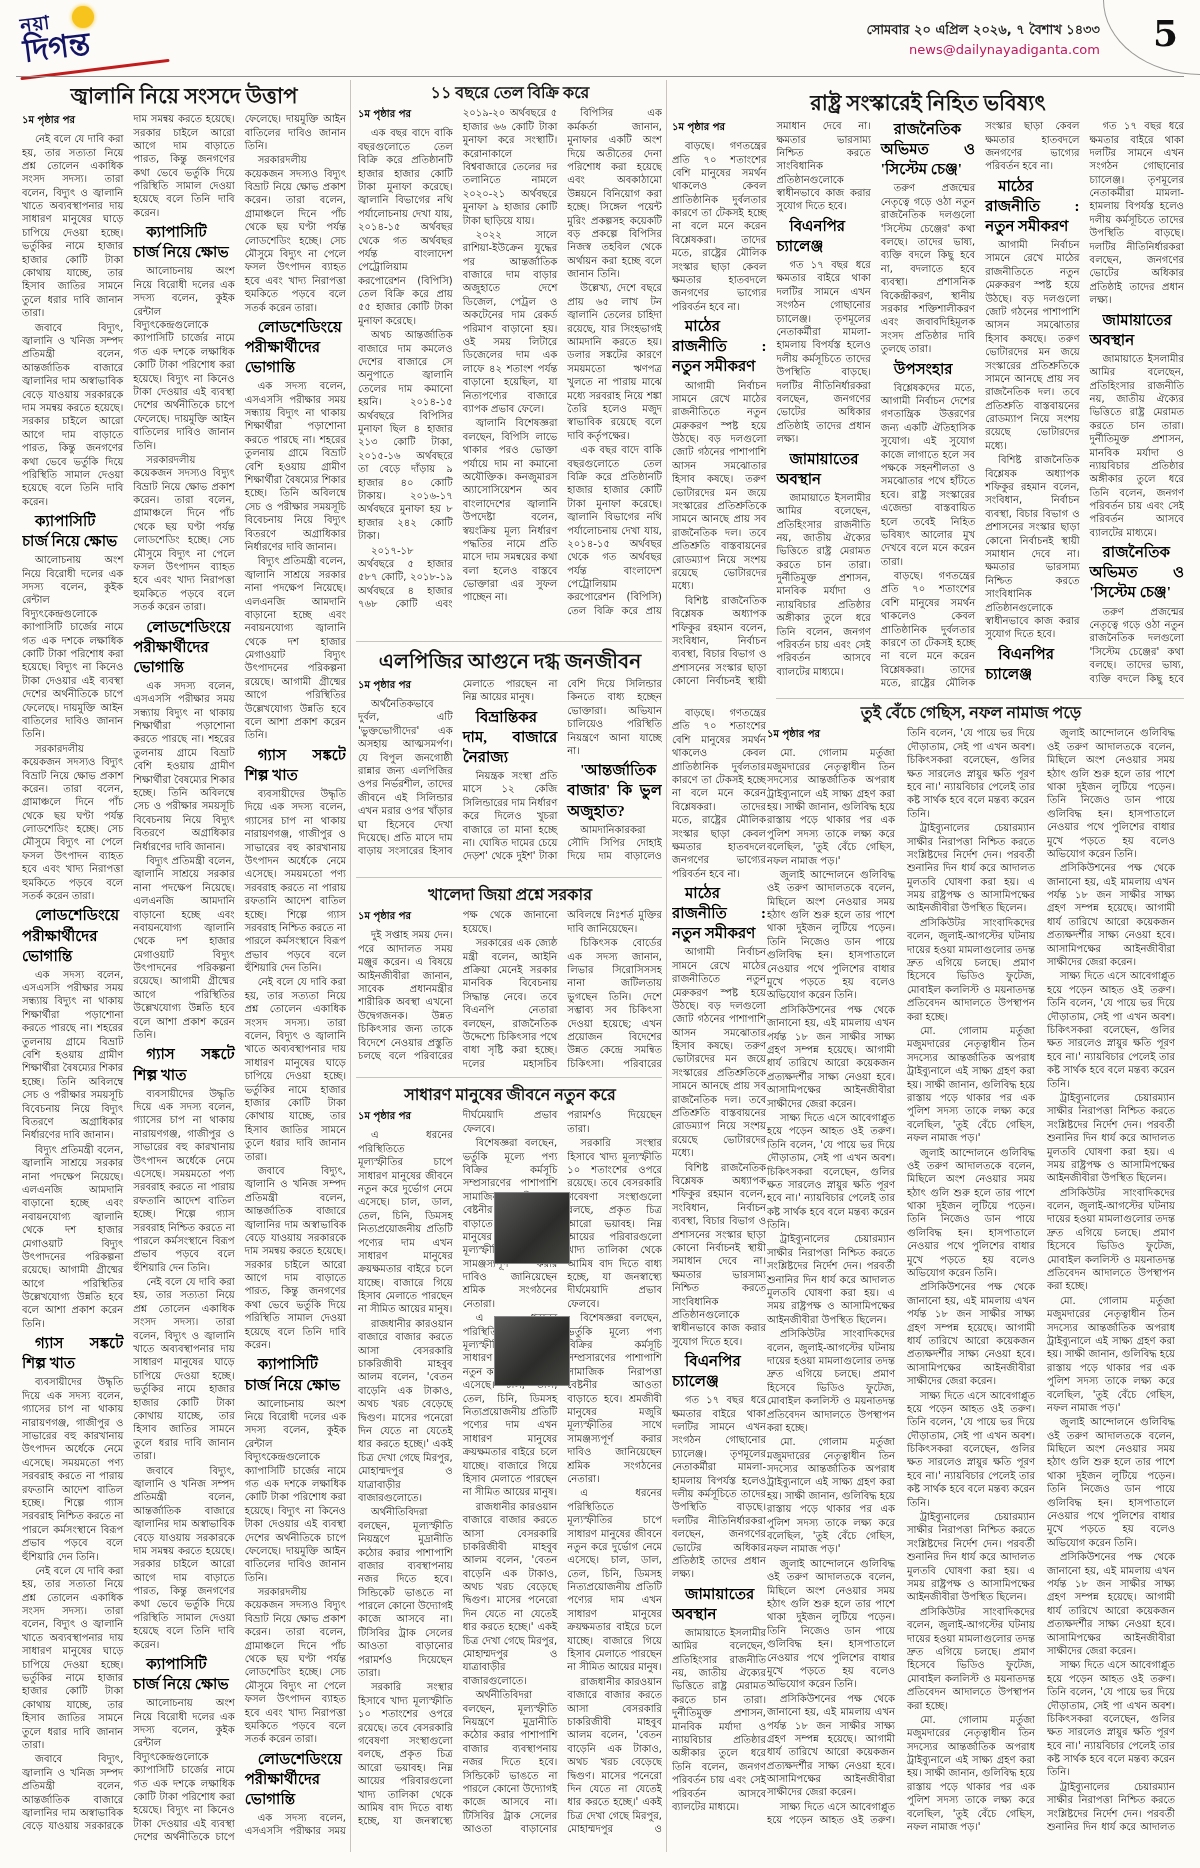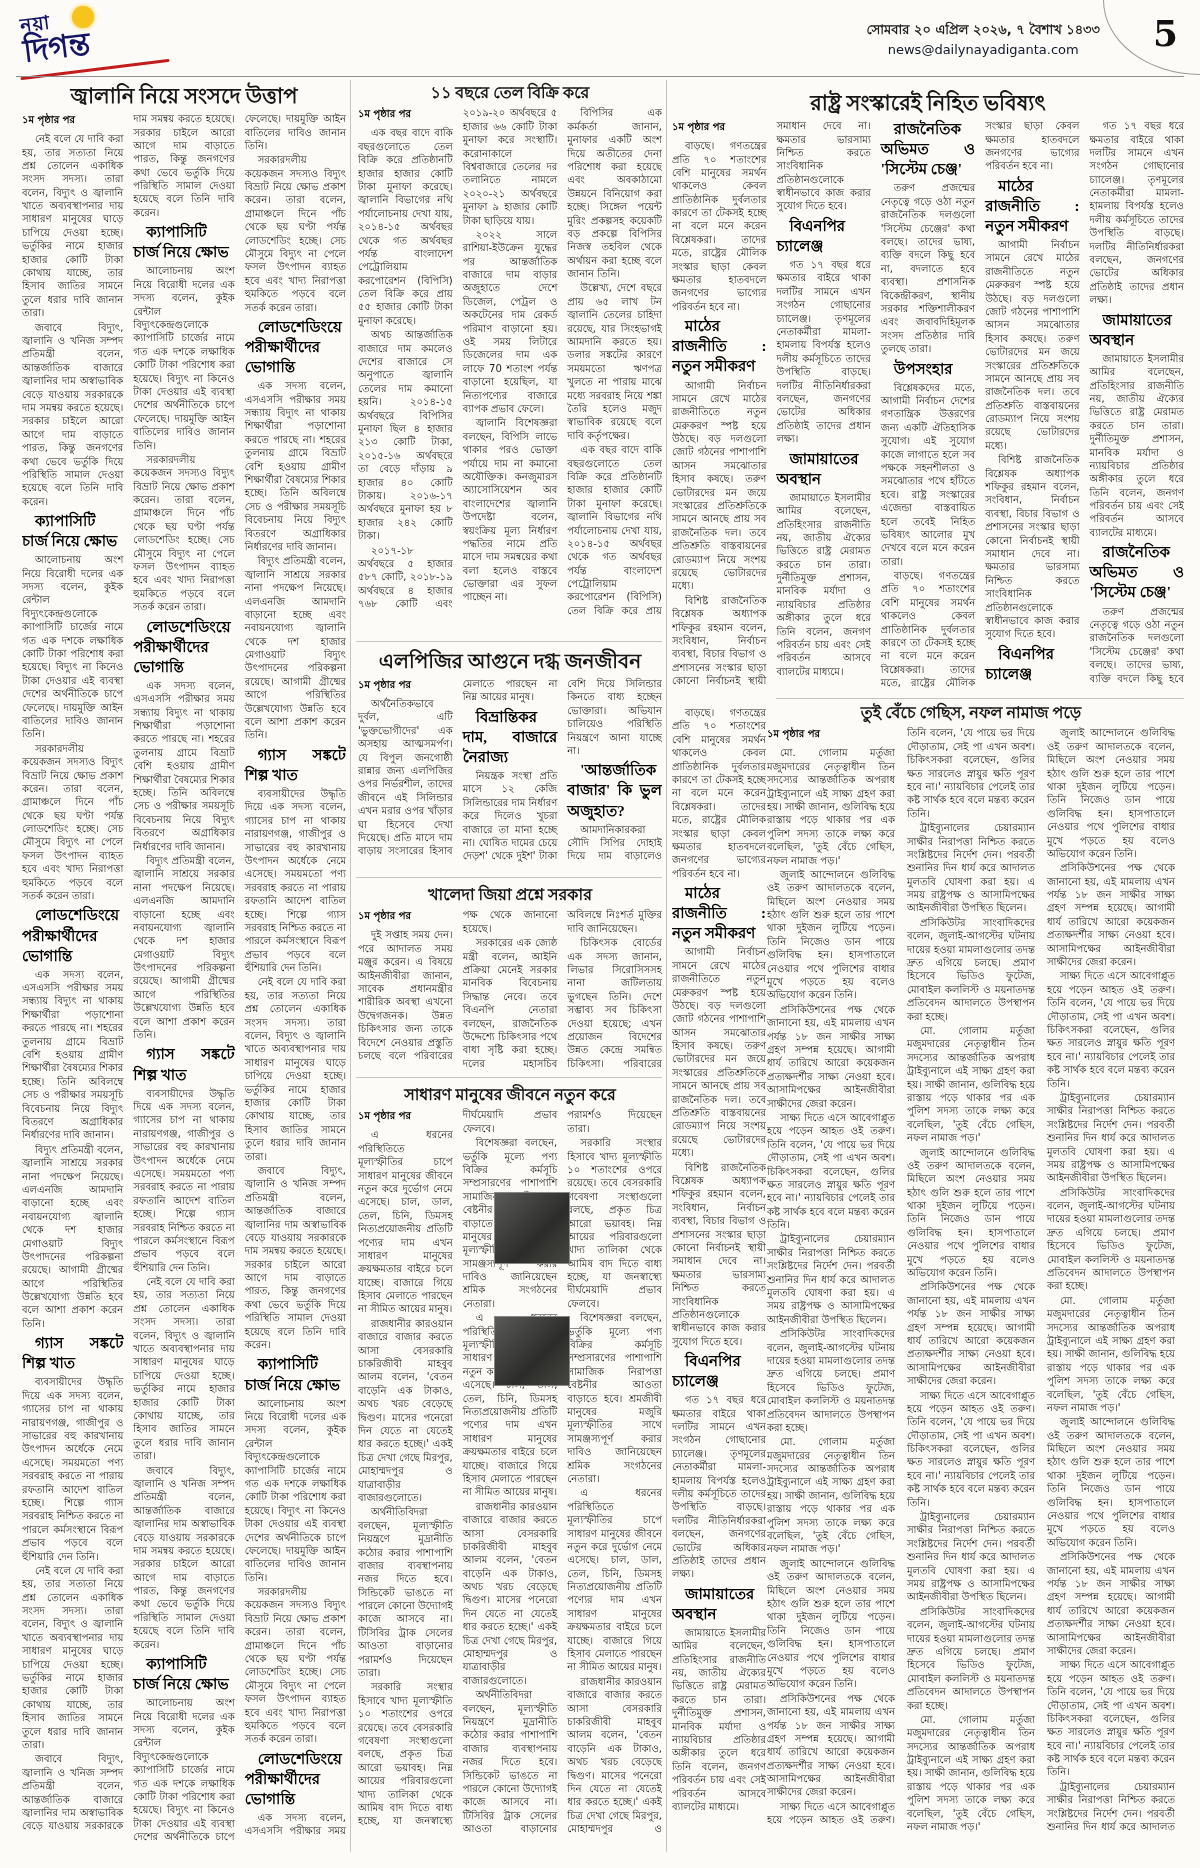--- a/index.html
+++ b/index.html
@@ -9,23 +9,23 @@
   
   .masthead{position:absolute;left:16px;top:6px;width:190px;height:66px;}
   .sun{position:absolute;left:56px;top:0;width:22px;height:22px;border-radius:50%;
        background:#f6c41d;box-shadow:0 0 4px #f6c41d;}
   .logo-text{position:absolute;left:6px;top:6px;transform:rotate(-7deg);
              color:#141464;font-weight:bold;line-height:1;}
   .logo-line1{font-size:19px;letter-spacing:1px;}
   .logo-line2{font-size:31px;margin-top:1px;}
   .logo-underline{position:absolute;left:4px;top:62px;width:150px;height:3px;
                   background:#c21d1d;transform:rotate(-7deg);border-radius:2px;}
-  .dateblock{position:absolute;right:100px;top:20px;text-align:center;line-height:1.5;}
+  .dateblock{position:absolute;right:100px;top:20px;text-align:right;line-height:1.5;}
   .dateline{font-size:13px;font-weight:bold;color:#222;}
-  .emailline{font-size:13px;color:#0f172a;}
+  .emailline{font-size:13px;color:#be185d;}
   .pageno{position:absolute;right:22px;top:12px;font-size:36px;font-weight:bold;
           color:#111;font-family:"DejaVu Serif",serif;}
   .corner-arc{position:absolute;right:0;top:0;width:96px;height:74px;
               border-left:1px solid #9a9a9a;border-bottom:1px solid #9a9a9a;
               border-bottom-left-radius:100% 100%;pointer-events:none;}
   .header-rule{position:absolute;left:16px;top:76px;width:1168px;height:1px;background:#8f8f8f;}
   
   .vline{position:absolute;top:80px;width:1px;height:1772px;background:#c6c4bd;}
   .hline{position:absolute;height:1px;background:#c6c4bd;}
   
@@ -116,21 +116,21 @@
       </div>
   </div>
 
   <div class="article" style="left:358px;top:82px;width:304px;">
     <div class="headline h-lg">১১ বছরে তেল বিক্রি করে</div>
     <div class="body-cols" style="column-count:3;height:512px;">
       <div class="continued">১ম পৃষ্ঠার পর</div>
     <p>এক বছর বাদে বাকি বছরগুলোতে তেল বিক্রি করে প্রতিষ্ঠানটি হাজার হাজার কোটি টাকা মুনাফা করেছে। জ্বালানি বিভাগের নথি পর্যালোচনায় দেখা যায়, ২০১৪-১৫ অর্থবছর থেকে গত অর্থবছর পর্যন্ত বাংলাদেশ পেট্রোলিয়াম করপোরেশন (বিপিসি) তেল বিক্রি করে প্রায় ৫৫ হাজার কোটি টাকা মুনাফা করেছে।</p>
         <p>অথচ আন্তর্জাতিক বাজারে দাম কমলেও দেশের বাজারে সে অনুপাতে জ্বালানি তেলের দাম কমানো হয়নি। ২০১৪-১৫ অর্থবছরে বিপিসির মুনাফা ছিল ৪ হাজার ২১৩ কোটি টাকা, ২০১৫-১৬ অর্থবছরে তা বেড়ে দাঁড়ায় ৯ হাজার ৪০ কোটি টাকায়। ২০১৬-১৭ অর্থবছরে মুনাফা হয় ৮ হাজার ২৪২ কোটি টাকা।</p>
         <p>২০১৭-১৮ অর্থবছরে ৫ হাজার ৫৮৭ কোটি, ২০১৮-১৯ অর্থবছরে ৪ হাজার ৭৬৮ কোটি এবং ২০১৯-২০ অর্থবছরে ৫ হাজার ৬৬ কোটি টাকা মুনাফা করে সংস্থাটি। করোনাকালে বিশ্ববাজারে তেলের দর তলানিতে নামলে ২০২০-২১ অর্থবছরে মুনাফা ৯ হাজার কোটি টাকা ছাড়িয়ে যায়।</p>
-        <p>২০২২ সালে রাশিয়া-ইউক্রেন যুদ্ধের পর আন্তর্জাতিক বাজারে দাম বাড়ার অজুহাতে দেশে ডিজেল, পেট্রল ও অকটেনের দাম রেকর্ড পরিমাণ বাড়ানো হয়। ওই সময় লিটারে ডিজেলের দাম এক লাফে 70 শতাংশ পর্যন্ত বাড়ানো হয়েছিল, যা নিত্যপণ্যের বাজারে ব্যাপক প্রভাব ফেলে।</p>
+        <p>২০২২ সালে রাশিয়া-ইউক্রেন যুদ্ধের পর আন্তর্জাতিক বাজারে দাম বাড়ার অজুহাতে দেশে ডিজেল, পেট্রল ও অকটেনের দাম রেকর্ড পরিমাণ বাড়ানো হয়। ওই সময় লিটারে ডিজেলের দাম এক লাফে ৪২ শতাংশ পর্যন্ত বাড়ানো হয়েছিল, যা নিত্যপণ্যের বাজারে ব্যাপক প্রভাব ফেলে।</p>
         <p>জ্বালানি বিশেষজ্ঞরা বলছেন, বিপিসি লাভে থাকার পরও ভোক্তা পর্যায়ে দাম না কমানো অযৌক্তিক। কনজুমারস অ্যাসোসিয়েশন অব বাংলাদেশের জ্বালানি উপদেষ্টা বলেন, স্বয়ংক্রিয় মূল্য নির্ধারণ পদ্ধতির নামে প্রতি মাসে দাম সমন্বয়ের কথা বলা হলেও বাস্তবে ভোক্তারা এর সুফল পাচ্ছেন না।</p>
         <p>বিপিসির এক কর্মকর্তা জানান, মুনাফার একটি অংশ দিয়ে অতীতের দেনা পরিশোধ করা হয়েছে এবং অবকাঠামো উন্নয়নে বিনিয়োগ করা হচ্ছে। সিঙ্গেল পয়েন্ট মুরিং প্রকল্পসহ কয়েকটি বড় প্রকল্পে বিপিসির নিজস্ব তহবিল থেকে অর্থায়ন করা হচ্ছে বলে জানান তিনি।</p>
         <p>উল্লেখ্য, দেশে বছরে প্রায় ৬৫ লাখ টন জ্বালানি তেলের চাহিদা রয়েছে, যার সিংহভাগই আমদানি করতে হয়। ডলার সঙ্কটের কারণে সময়মতো ঋণপত্র খুলতে না পারায় মাঝে মধ্যে সরবরাহ নিয়ে শঙ্কা তৈরি হলেও মজুদ স্বাভাবিক রয়েছে বলে দাবি কর্তৃপক্ষের।</p>
         <p>এক বছর বাদে বাকি বছরগুলোতে তেল বিক্রি করে প্রতিষ্ঠানটি হাজার হাজার কোটি টাকা মুনাফা করেছে। জ্বালানি বিভাগের নথি পর্যালোচনায় দেখা যায়, ২০১৪-১৫ অর্থবছর থেকে গত অর্থবছর পর্যন্ত বাংলাদেশ পেট্রোলিয়াম করপোরেশন (বিপিসি) তেল বিক্রি করে প্রায় ৫৫ হাজার কোটি টাকা মুনাফা করেছে।</p>
       </div>
   </div>
 
   <div class="article" style="left:358px;top:648px;width:304px;">
     <div class="headline h-md">এলপিজির আগুনে দগ্ধ জনজীবন</div>
     <div class="body-cols" style="column-count:3;height:196px;">

